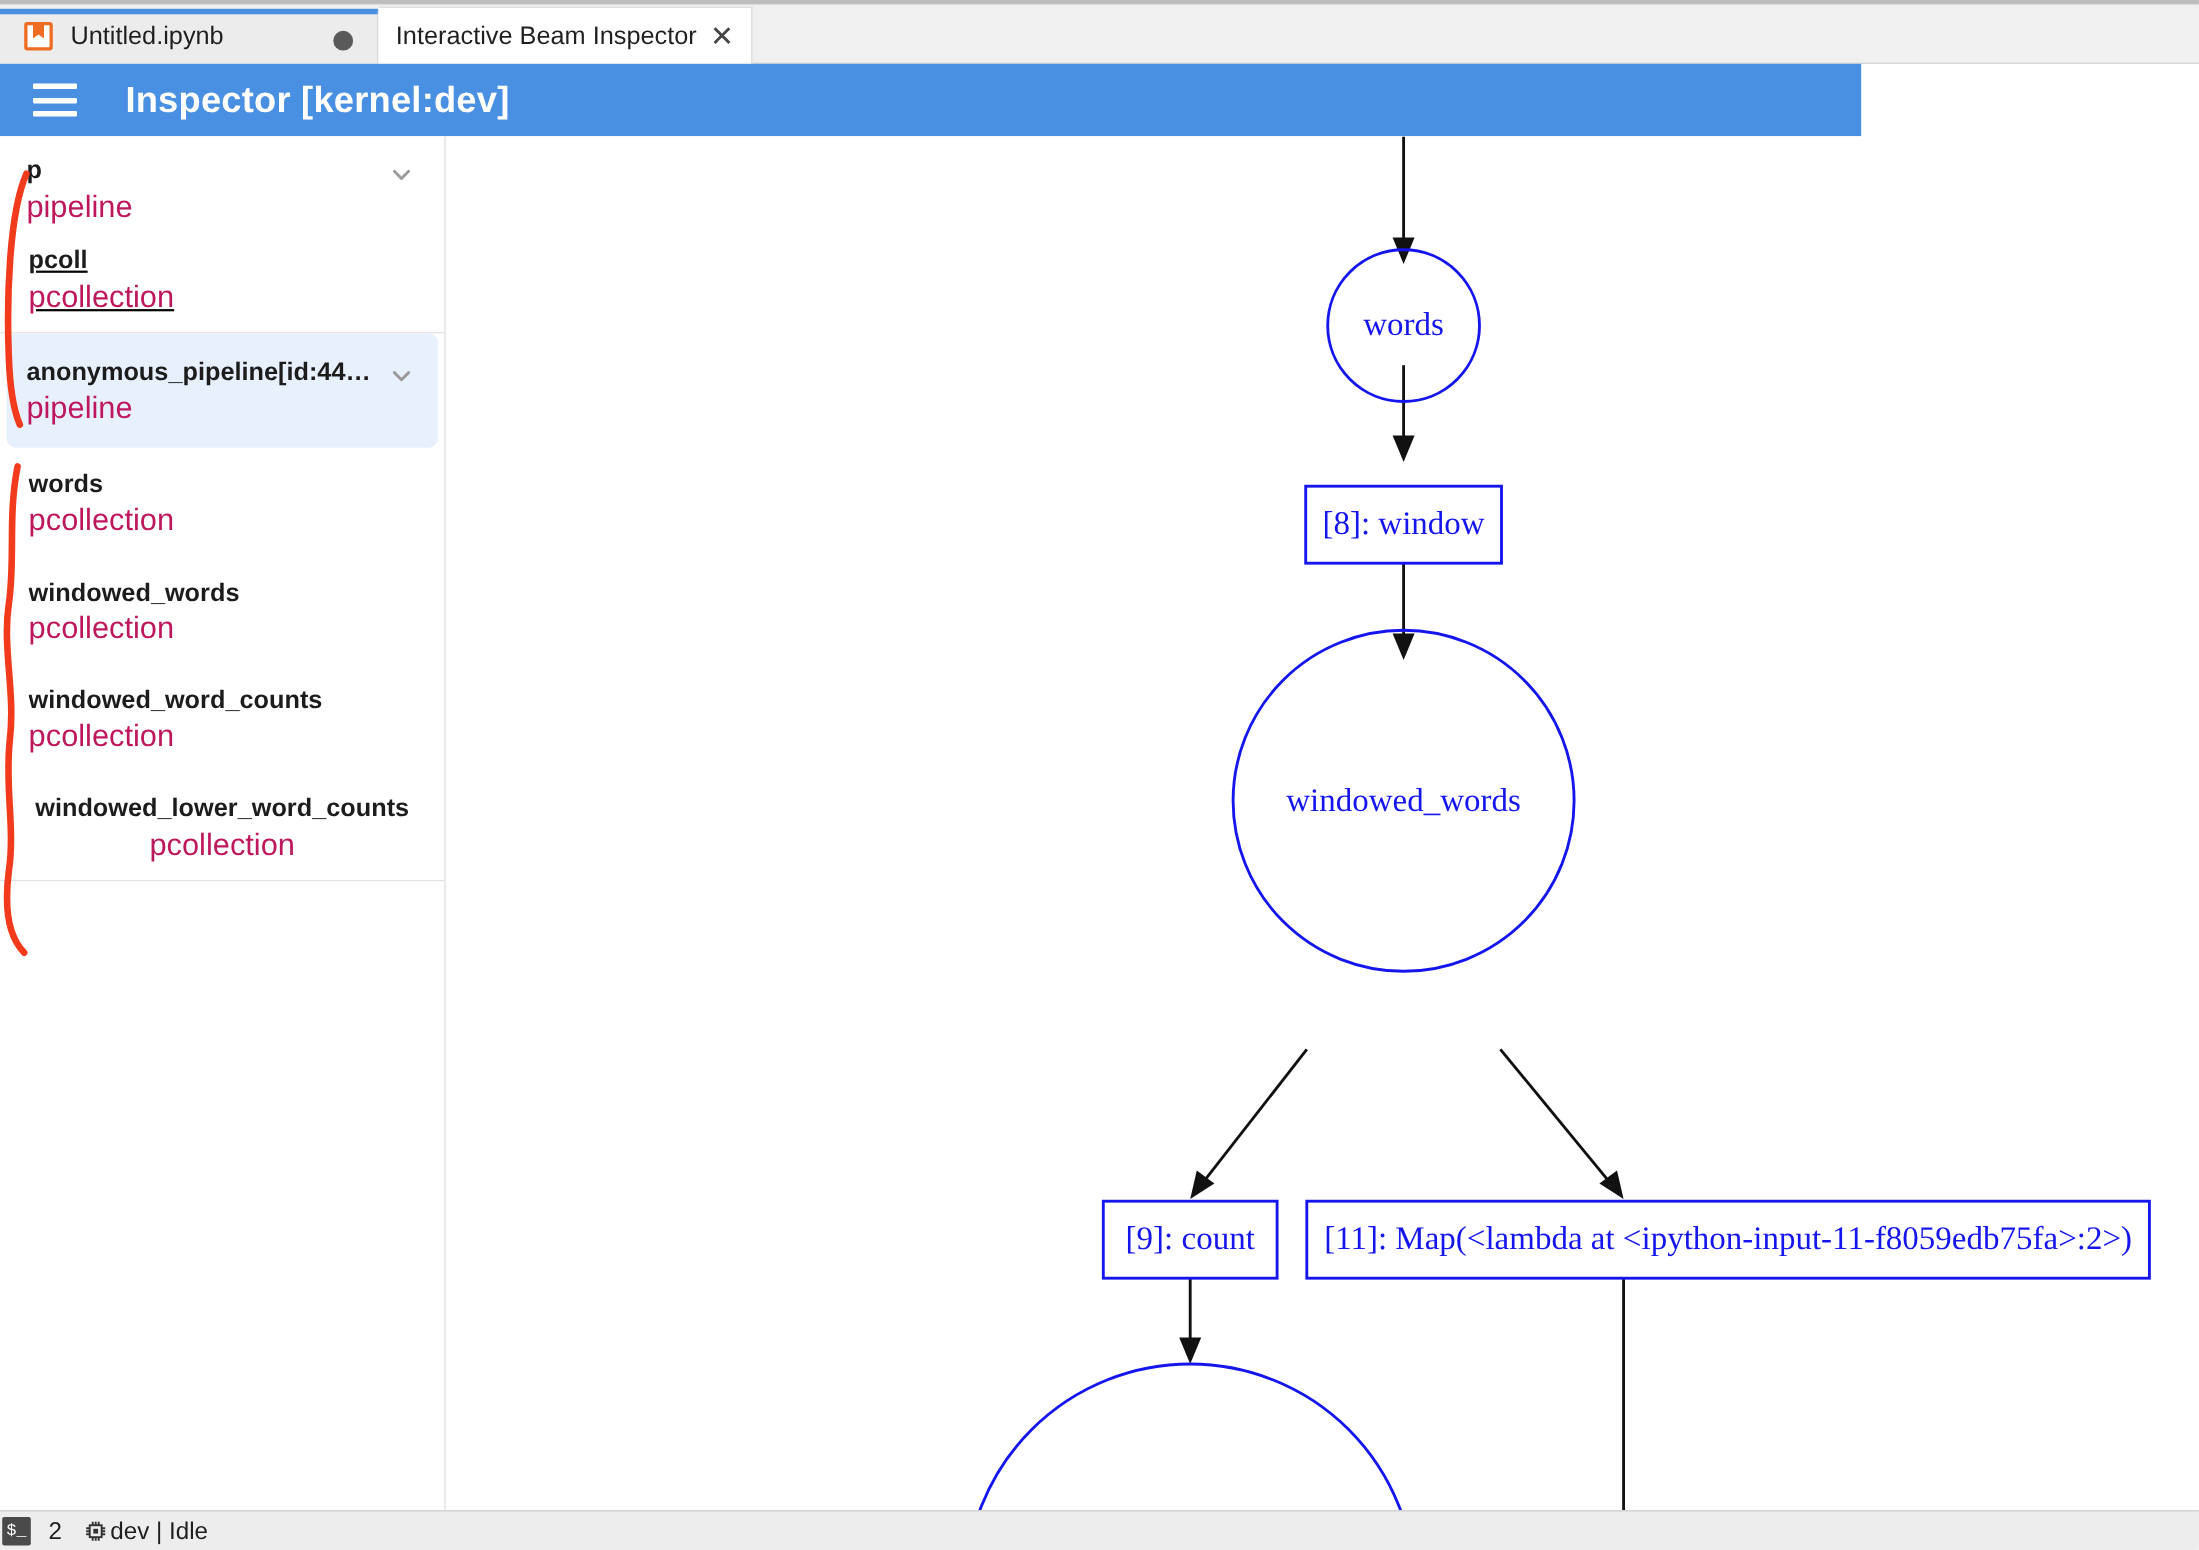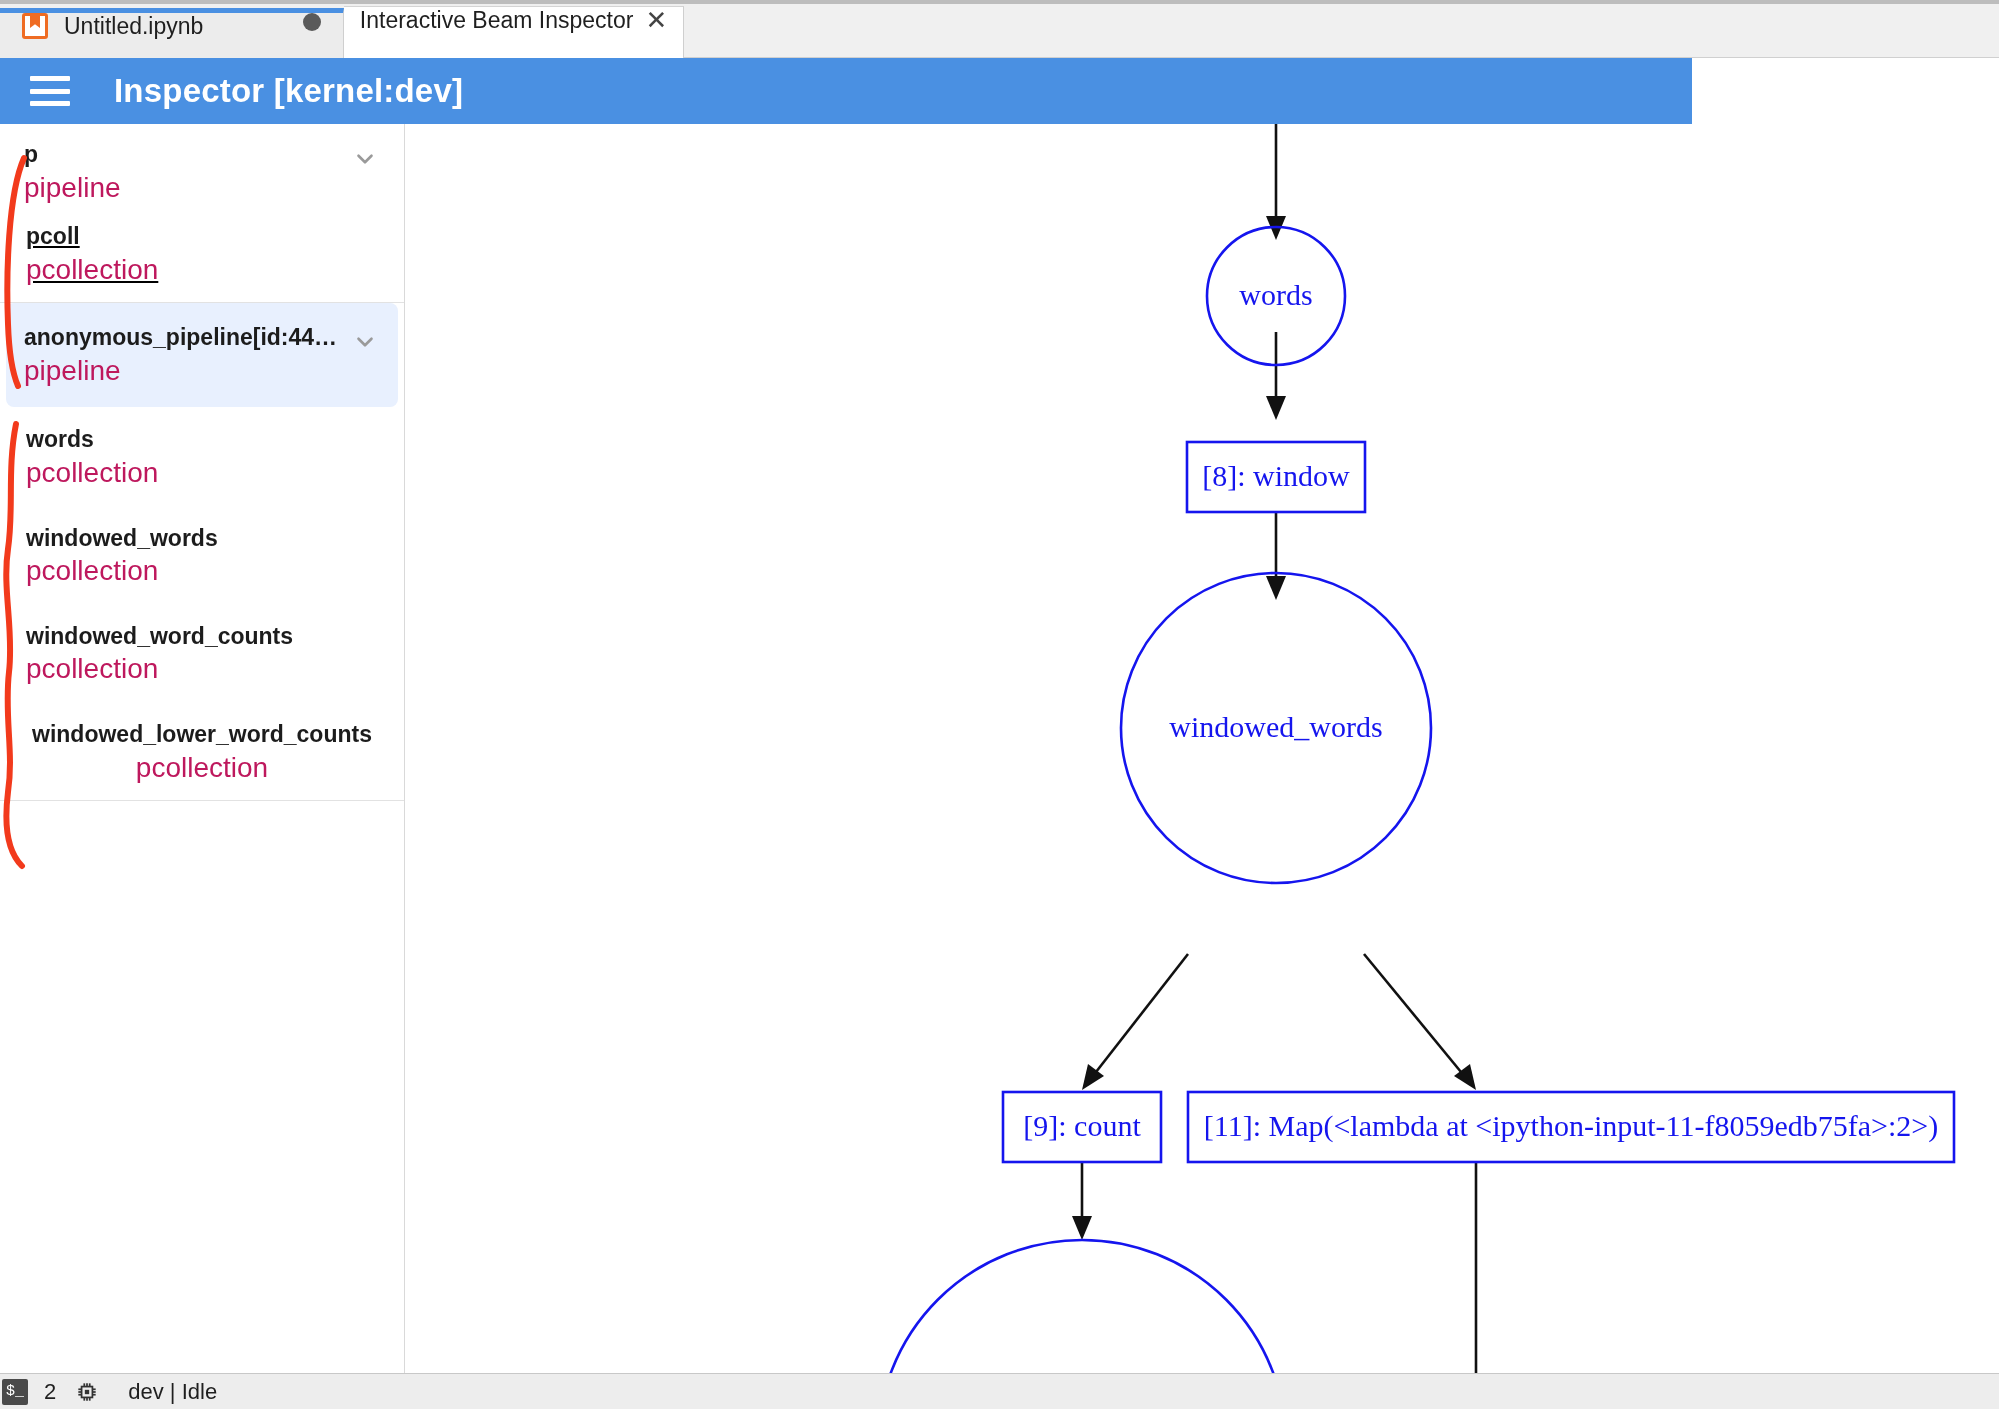--- a/index.html
+++ b/index.html
@@ -13,22 +13,22 @@
   
   .tabbar {
     position: absolute; left: 0; top: 0;
     width: 1999px; height: 58px;
     background: #f0f0f0;
     border-top: 4px solid #bdbdbd;
     display: flex; align-items: flex-end;
   }
   .tab {
     height: 50px;
-    display: flex; align-items: flex-start;
-    padding: 0 22px;
+    display: flex; align-items: flex-end;
+    padding: 12px 22px;
     font-size: 23px;
     color: #1f1f1f;
     border-right: 1px solid #cfcfcf;
     position: relative;
   }
   .tab.inactive {
     background: #ececec;
     border-top: 5px solid #4a90e2;
     width: 344px;
     justify-content: flex-start;
@@ -163,21 +163,21 @@
     font-size: 22px; color: #1f1f1f;
   }
   .sb-term {
     width: 26px; height: 26px; background: #4a4a4a; color: #ffffff;
     font-family: "Liberation Mono", monospace; font-size: 15px;
     display: flex; align-items: center; justify-content: center;
     margin-left: 2px; border-radius: 2px;
   }
   .sb-count { margin-left: 16px; }
   .sb-chip { margin-left: 18px; width: 26px; height: 26px; }
-  .sb-kernel { margin-left: 28px; }
+  .sb-kernel { }
   .sb-save {
     position: absolute; left: 0; right: 0; text-align: center;
     pointer-events: none;
   }
 </style>
 </head>
 <body>
 
 <div class="tabbar">
   <div class="tab inactive">

